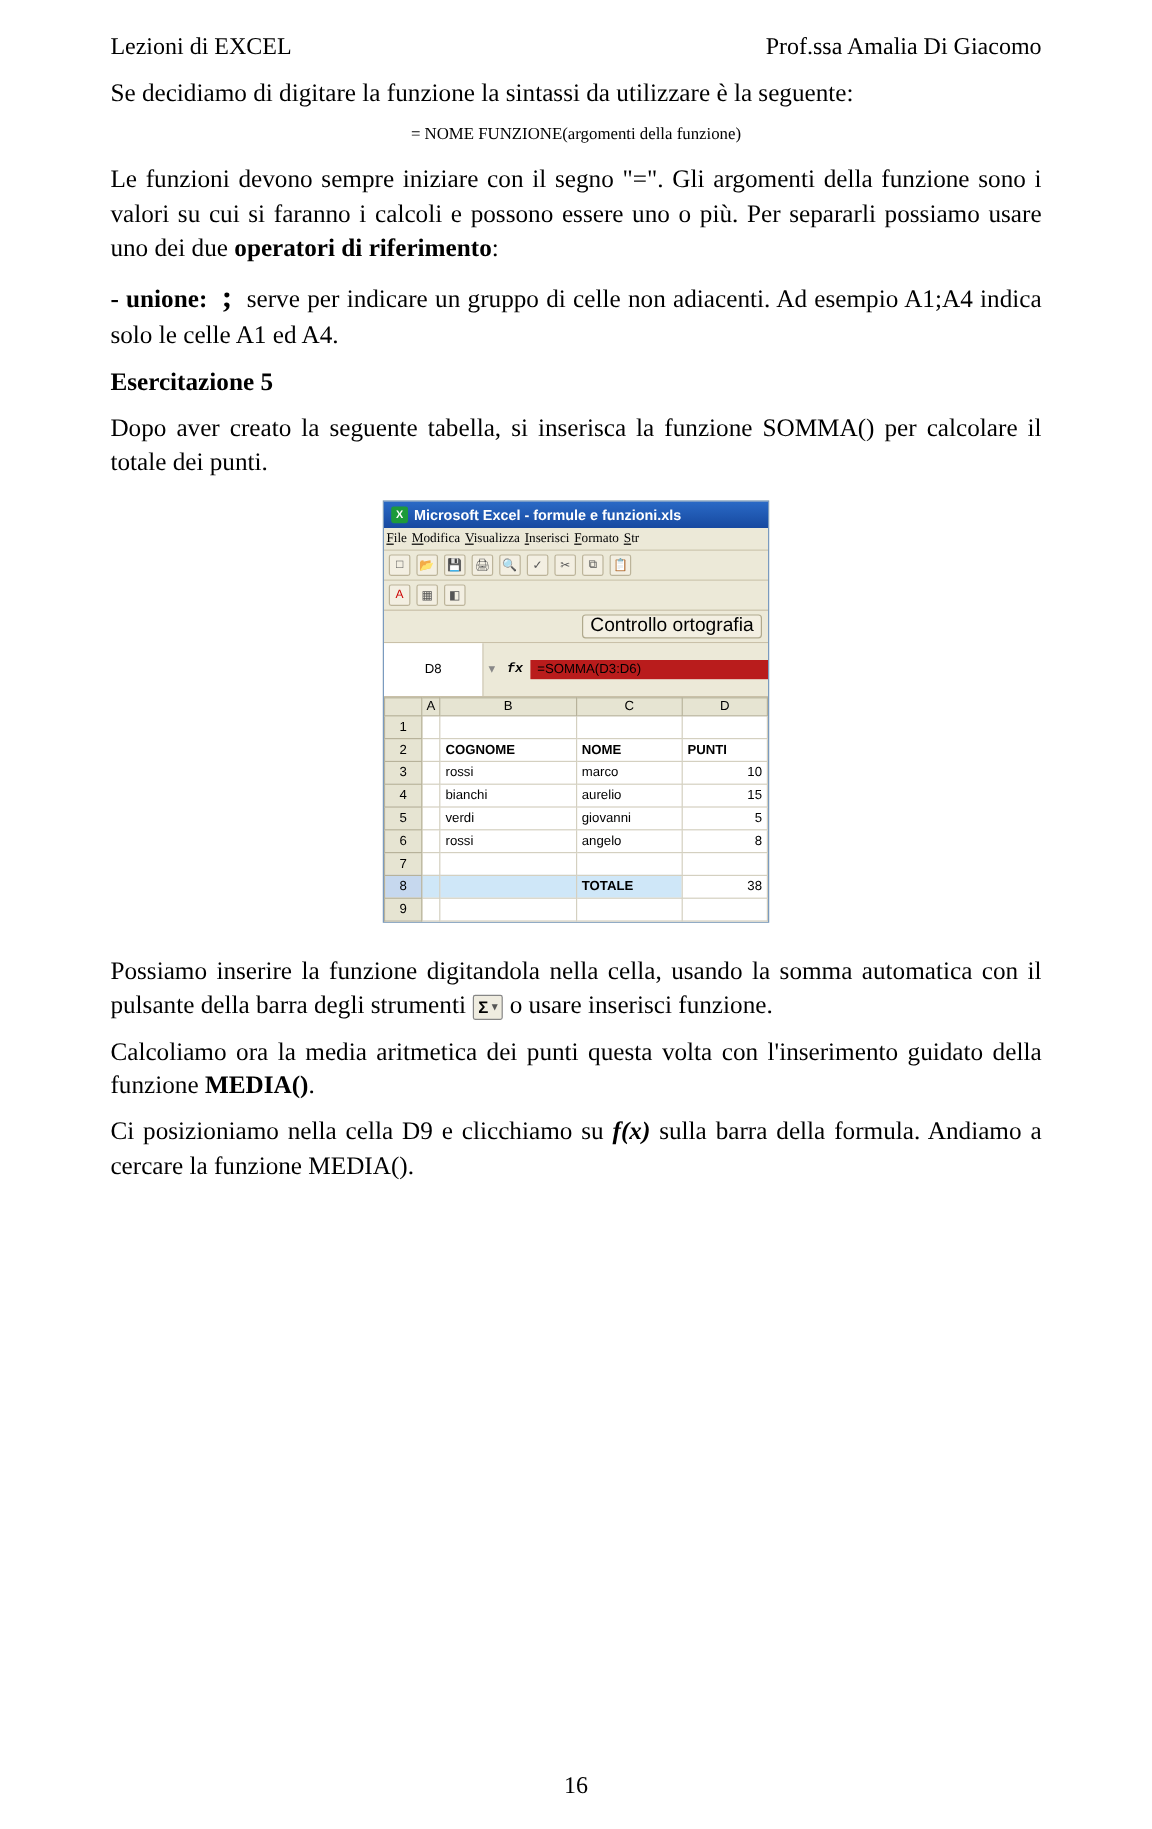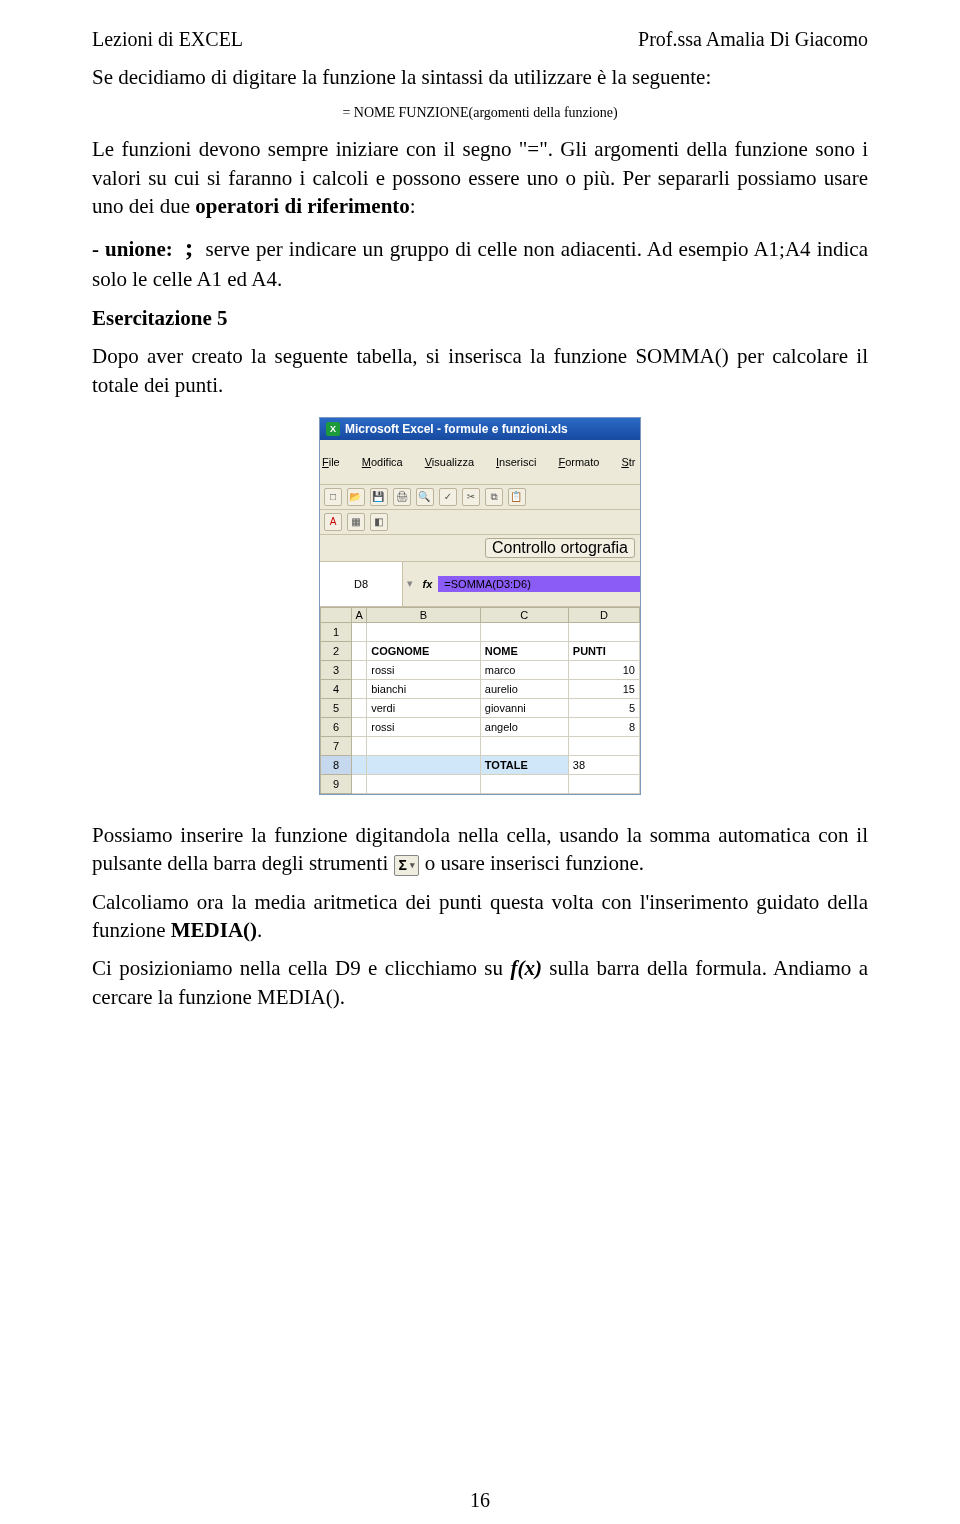--- a/index.html
+++ b/index.html
@@ -74,24 +74,25 @@
     color: #fff;
     font-size: 9px;
     width: 14px; height: 14px;
     border-radius: 2px;
     display: inline-flex;
     align-items: center; justify-content: center;
     font-weight: bold;
   }
   .menubar {
     background: #ece9d8;
-    padding: 16px 2px;
-    display: flex;
-    gap: 22px;
+    padding: 3px 2px;
+    display: flex;
+    gap: 4px;
     border-bottom: 1px solid #c9c0a8;
+    font-family: Liberation Serif, serif;
   }
   .menubar span { text-decoration: underline dotted transparent; }
   .menubar span::first-letter { text-decoration: underline; }
   .toolbar {
     background: #ece9d8;
     padding: 3px 4px;
     display: flex;
     gap: 5px;
     border-bottom: 1px solid #c9c0a8;
   }
@@ -127,26 +128,26 @@
   .name-box {
     width: 70px;
     border-right: 1px solid #c9c0a8;
     padding: 16px 6px;
     text-align: center;
     background: #fff;
   }
   .fx-label {
     padding: 0 6px;
     font-style: italic;
-    font-family: Liberation Sans, sans-serif;
+    font-family: Liberation Mono, monospace;
     font-weight: bold;
   }
   .formula-input {
     flex: 1;
-    background: #8b5cf6;
+    background: #b91c1c;
     padding: 2px 6px;
   }
   table.sheet {
     border-collapse: collapse;
     width: 100%;
     background: #fff;
   }
   table.sheet th {
     background: #e6e4d2;
     border: 1px solid #b7b29a;
@@ -161,25 +162,25 @@
     font-size: 11px;
   }
   table.sheet .rowhead {
     background: #e6e4d2;
     border: 1px solid #b7b29a;
     text-align: center;
     width: 22px;
   }
   td.right { text-align: right; }
   td.bold-cell { font-weight: bold; }
-  td.selected { border: 2px solid #000; text-align: left; }
+  td.selected { border: 2px solid #000; text-align: right; }
   td.selected-row-area { background: #cfe7f8; }
   .page-number {
     position: absolute;
-    bottom: 12px;
+    bottom: 24px;
     left: 0; right: 0;
     text-align: center;
     font-size: 20px;
   }
   .sigma-btn {
     display: inline-flex;
     align-items: center;
     vertical-align: middle;
     border: 1px solid #868686;
     background: #efece0;

